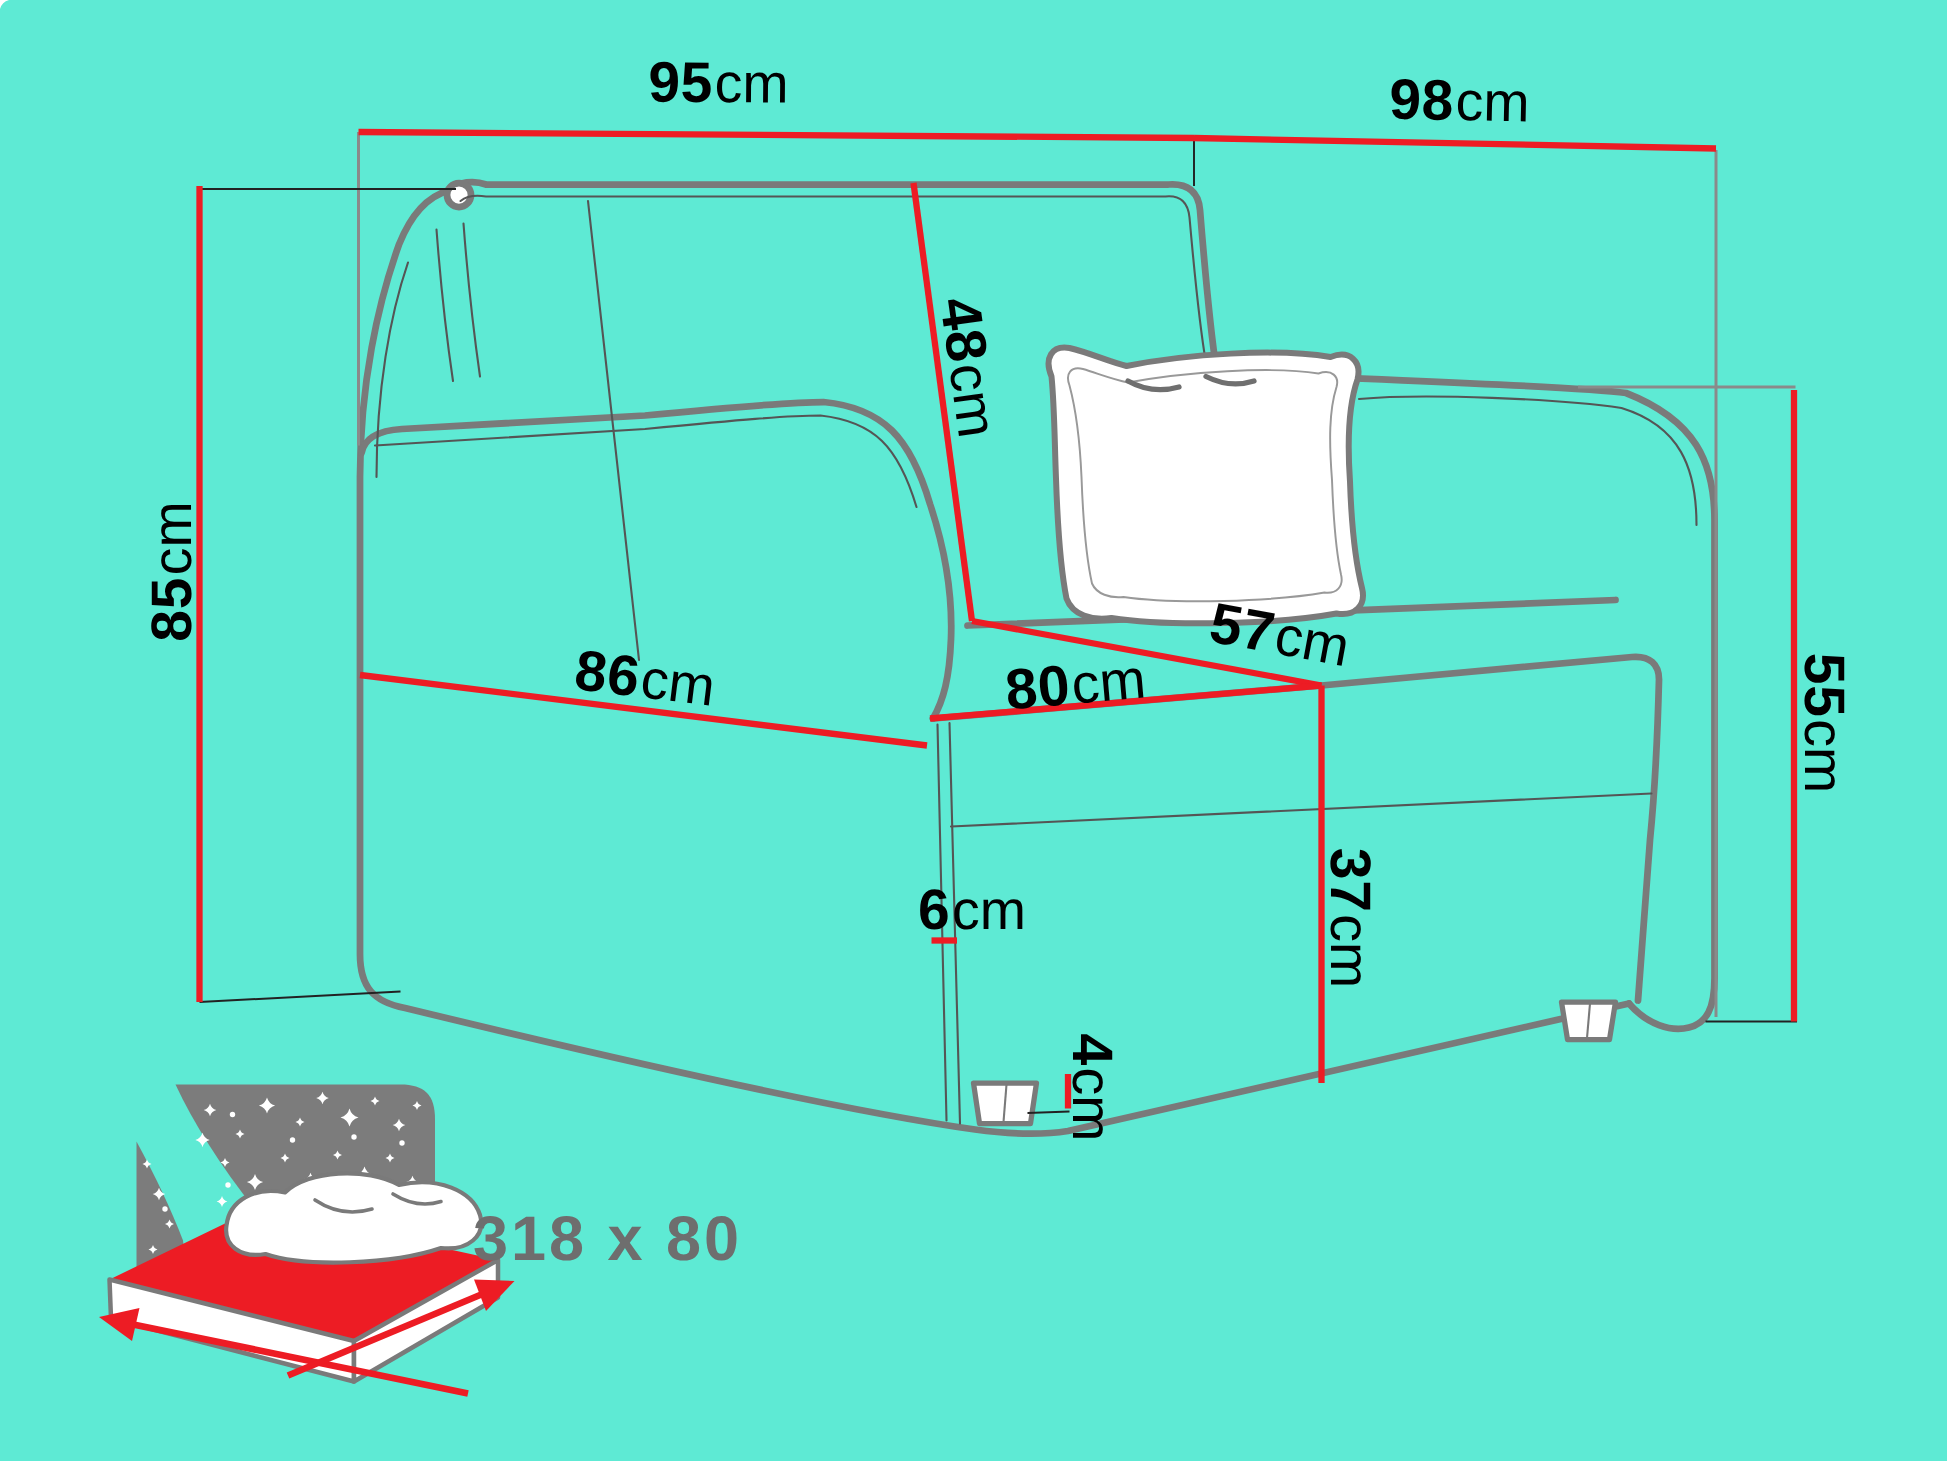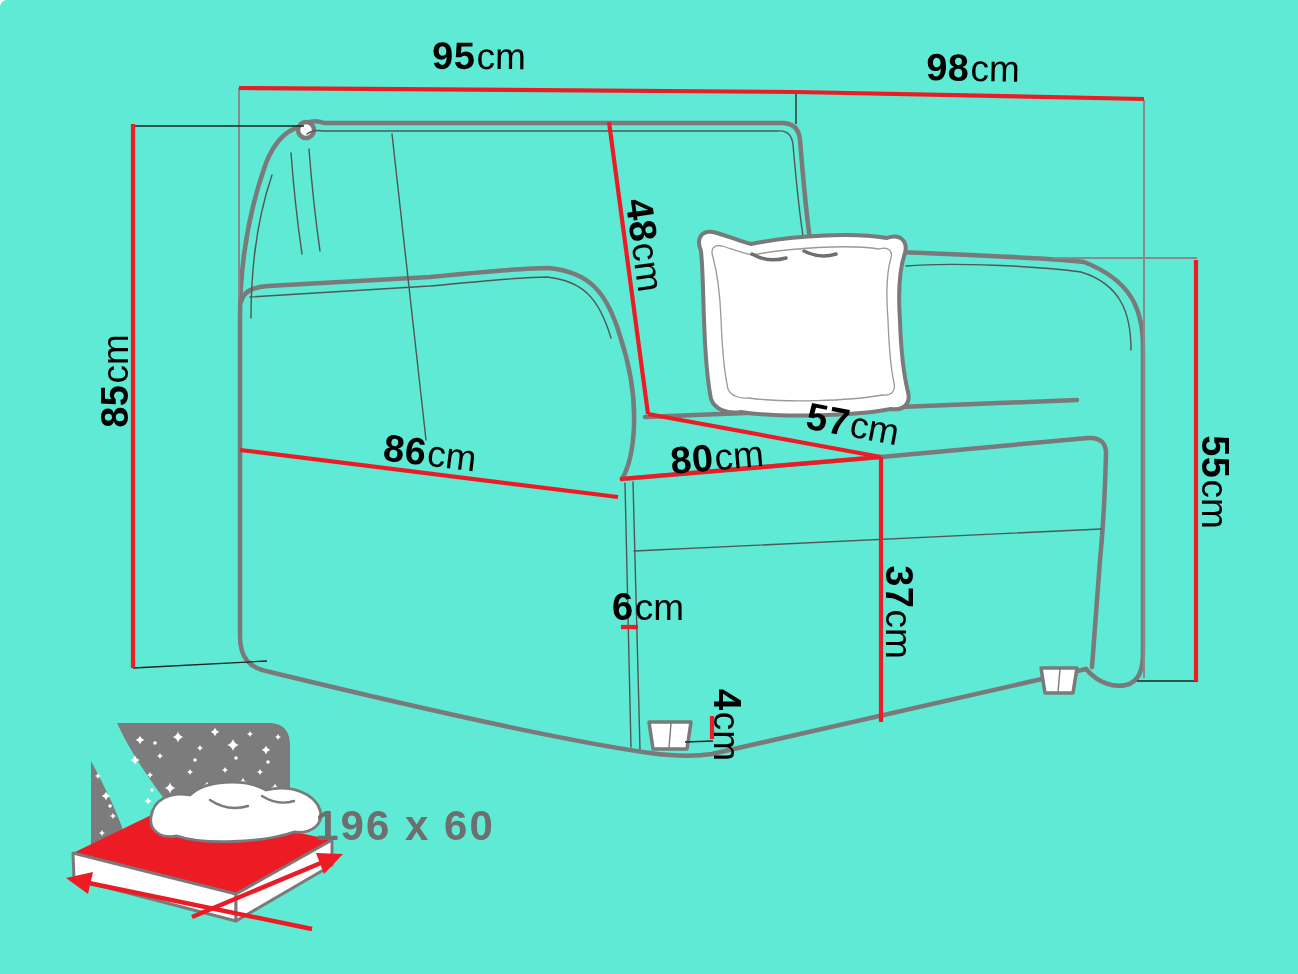--- a/index.html
+++ b/index.html
@@ -196,15 +196,15 @@
   <div class="dim-label" style="left:1215px;top:482px;--r:90deg">
     <span class="num">55</span><span class="unit">cm</span>
   </div>
   <div class="dim-label" style="left:648px;top:607px;--r:0deg">
     <span class="num">6</span><span class="unit">cm</span>
   </div>
   <div class="dim-label" style="left:727px;top:725px;--r:90deg">
     <span class="num">4</span><span class="unit">cm</span>
   </div>
 
-  <div class="sleep-label" style="left:405px;top:826px;"><span>196 x 60</span></div>
+  <div class="sleep-label" style="left:405px;top:826px;"><span>318 x 80</span></div>
 
 </div>
 
 </body></html>

